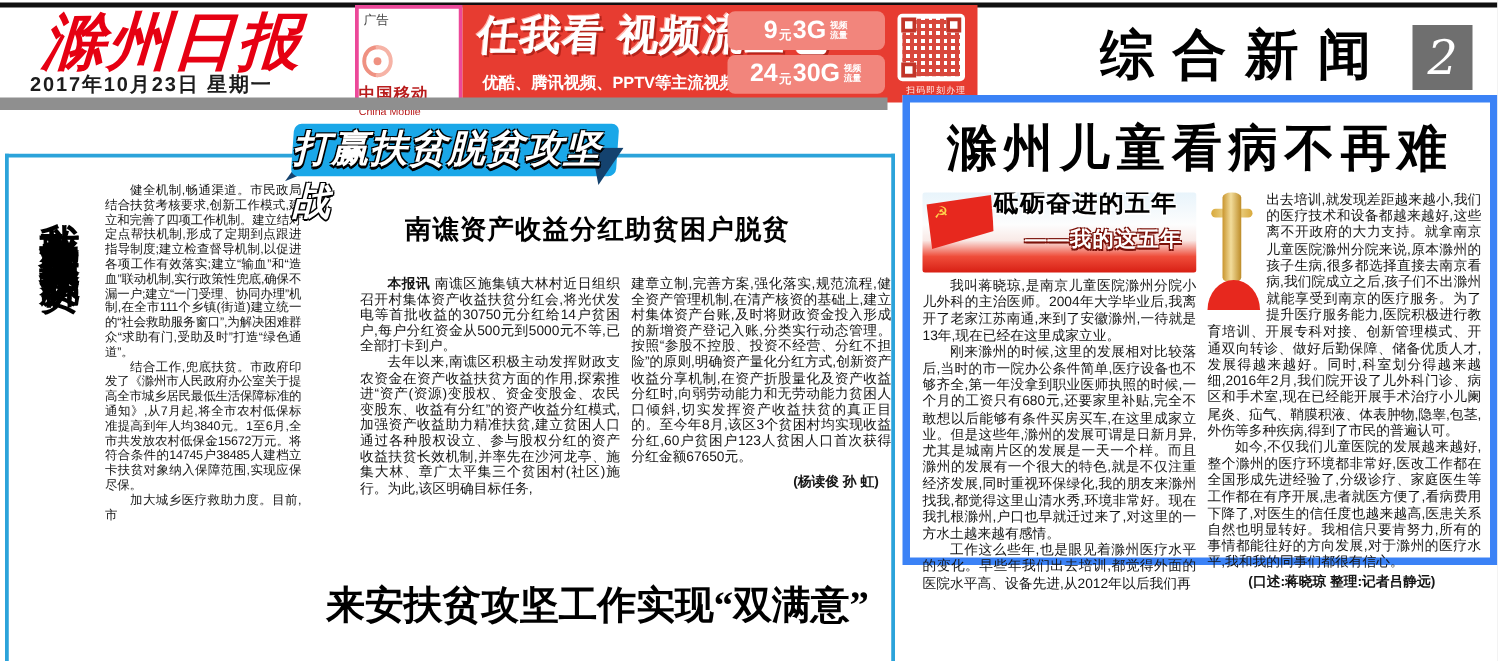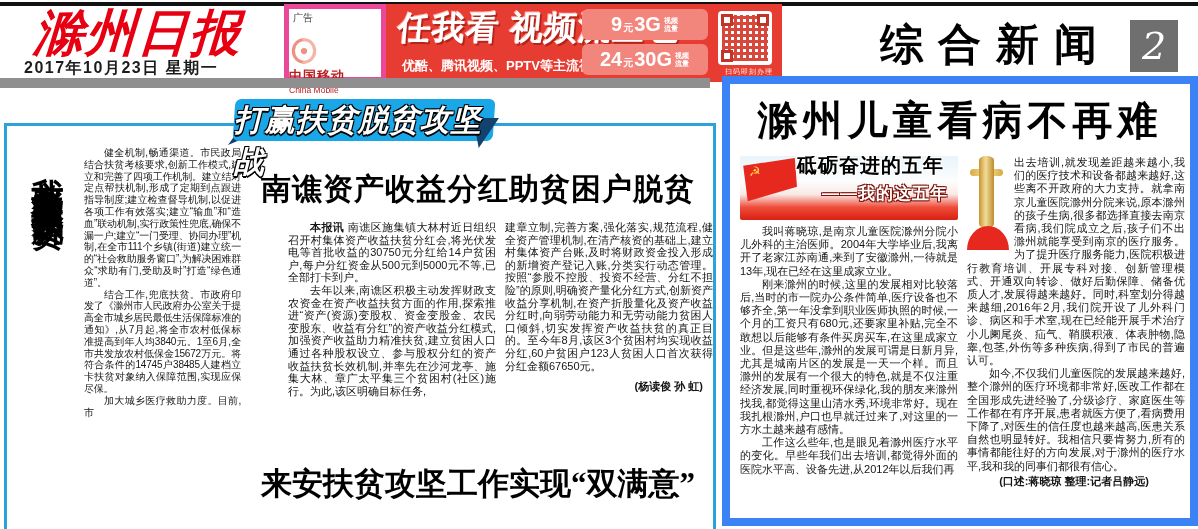--- a/index.html
+++ b/index.html
@@ -11,21 +11,21 @@
   
   .top-rule { position:absolute; left:0; top:2px; width:1198px; height:4px; background:#111; }
   .masthead-title { position:absolute; left:34px; top:8px; width:250px; font-family:"DejaVu Serif", serif;
           font-weight:bold; font-style:italic; font-size:50px; line-height:50px; color:#e60012;
           letter-spacing:2px; transform:skewX(-3deg); white-space:nowrap; }
   .masthead-date { position:absolute; left:24px; top:58px; font-size:16px; font-weight:bold;
           color:#1c1c1c; letter-spacing:1.5px; white-space:nowrap; }
 
   
   .ad { position:absolute; left:284px; top:4px; width:498px; height:78px; display:flex; }
-  .ad-left { position:relative; width:102px; background:#fff; border:5px solid #ec4899; }
+  .ad-left { position:relative; width:86px; background:#fff; border:3px solid #ec4899; }
   .ad-label { position:absolute; left:4px; top:2px; font-size:10px; color:#444; }
   .ad-logo-wrap { position:absolute; left:0; right:0; top:28px; text-align:left; color:#b91c1c; }
   .ad-brand-cn { font-size:13px; font-weight:bold; letter-spacing:1px; margin-top:-2px; }
   .ad-brand-en { font-size:8.5px; }
   .ad-main { position:relative; flex:1; background:#e73c31; overflow:hidden; }
   .ad-headline { position:absolute; left:12px; top:6px; font-size:33px; line-height:36px; font-weight:900;
           color:#fff; letter-spacing:1px; white-space:nowrap; transform:skewX(-5deg);
           text-shadow:2px 2px 0 #b5241b, -1px -1px 0 #ffb4ab; }
   .ad-subline { position:absolute; left:16px; bottom:7px; font-size:13px; font-weight:bold; color:#fff;
           white-space:nowrap; }
@@ -74,33 +74,33 @@
           font-weight:900; letter-spacing:3px; color:#000; font-family:"Liberation Serif", serif; }
   .left-body { position:absolute; left:84px; top:147px; width:157px; height:382px; overflow:hidden;
           font-size:10px; line-height:11.8px; text-align:justify; letter-spacing:-0.2px; color:#151515; }
   .para { text-indent:2em; }
   .para.cont { text-indent:0; }
   .lead { font-weight:900; }
   .lead-note { color:#333; }
 
   
   .headline-nanqiao { position:absolute; left:250px; top:169px; width:456px; text-align:center;
-          font-family:"Liberation Serif", serif; font-size:30px; font-weight:900; color:#000;
+          font-family:"Liberation Serif", serif; font-size:21px; font-weight:900; color:#000;
           letter-spacing:1px; white-space:nowrap; }
   .mid-cols { position:absolute; left:288px; top:221px; width:426px; height:241px; overflow:hidden;
           display:flex; gap:9px; font-size:11px; line-height:12.6px; text-align:justify; color:#151515; }
   .mid-col { width:208px; }
   .byline { text-align:right; padding-right:10px; margin-top:8px; font-weight:bold; }
   .headline-laian { position:absolute; left:250px; top:463px; width:456px; text-align:center;
           font-family:"Liberation Serif", serif; font-size:31px; font-weight:900; color:#000;
           white-space:nowrap; }
 
   
-  .red-box { position:absolute; left:722px; top:76px; width:476px; height:450px; background:#fff;
-          border:8px solid #3b82f6; }
+  .red-box { position:absolute; left:722px; top:76px; width:476px; height:376px; background:#fff;
+          border:6px solid #3b82f6; }
   .feat-headline { margin-top:9px; text-align:center; font-family:"Liberation Serif", serif;
           font-size:40px; font-weight:900; color:#000; letter-spacing:5px; white-space:nowrap; }
   .feat-body { display:flex; gap:9px; padding:8px 5px 0 10px; height:352px; overflow:hidden;
           font-size:11px; line-height:13.2px; text-align:justify; color:#151515; }
   .feat-col { width:219px; }
 
   
   .feat-banner { position:relative; height:64px; margin-bottom:5px; border-radius:2px; overflow:hidden;
           background:linear-gradient(180deg,#e8f4fb 0%,#fdfdfd 40%,#f9e9e6 60%,#ef4d3a 80%,#d81f14 100%); }
   .flag-icon { position:absolute; left:1px; top:2px; width:56px; height:48px; }

